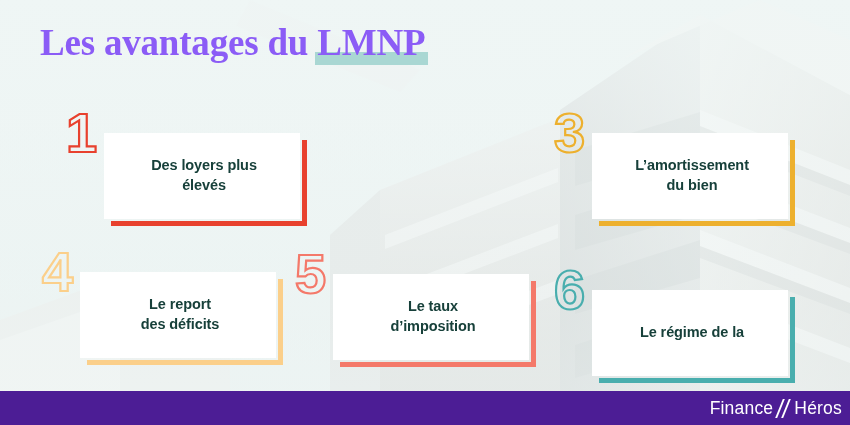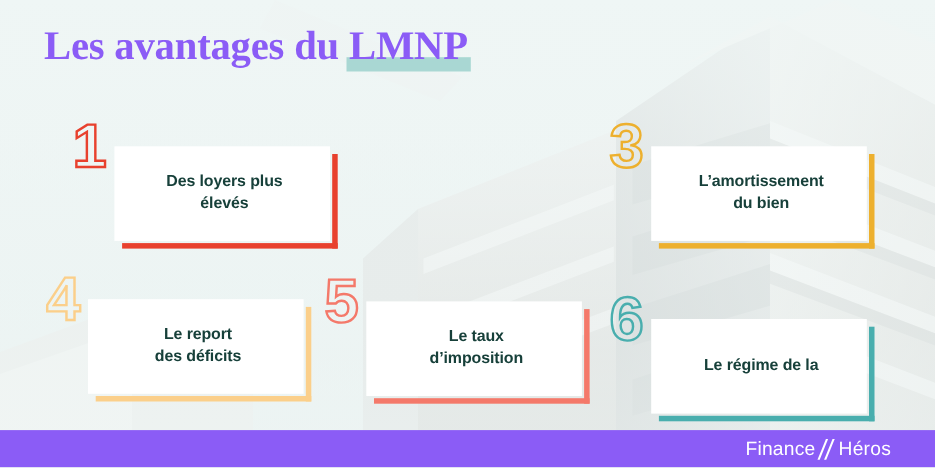--- a/index.html
+++ b/index.html
@@ -121,26 +121,26 @@
   .c3 { left:592px; top:133px; }
   .c4 { left:80px;  top:272px; }
   .c5 { left:333px; top:274px;border-radius:16px; }
   .c6 { left:592px; top:274px;margin-top:16px; }
 
   
   .footer {
     position:absolute;
     left:0; bottom:0;
     width:850px; height:34px;
-    background:#8b5cf6;
+    background:#4c1d95;
     z-index:7;
     display:flex;
     align-items:center;
     justify-content:flex-end;
-    padding-right:40px;
+    padding-right:8px;
   }
   .logo {
     display:flex;
     align-items:center;
     color:#ffffff;
     font-size:17.5px;
     letter-spacing:0.2px;
     white-space:nowrap;
   }
   .logo .part { font-weight:normal; }

